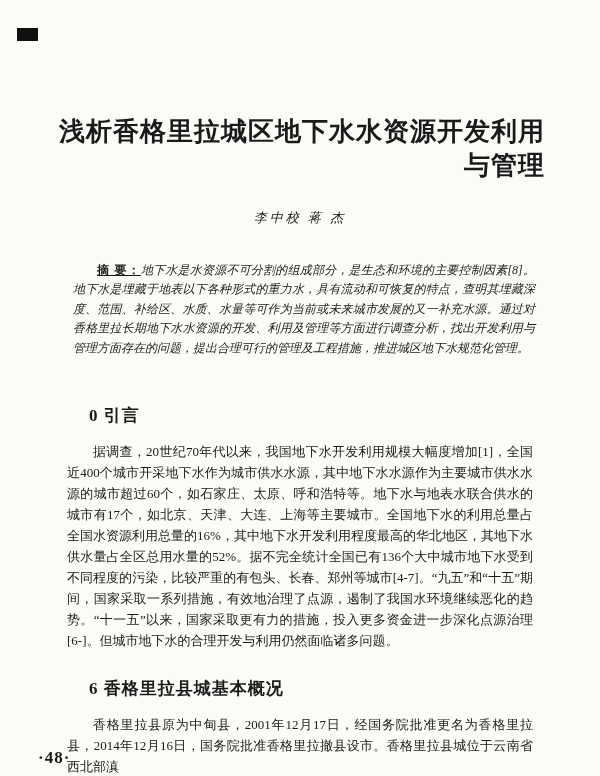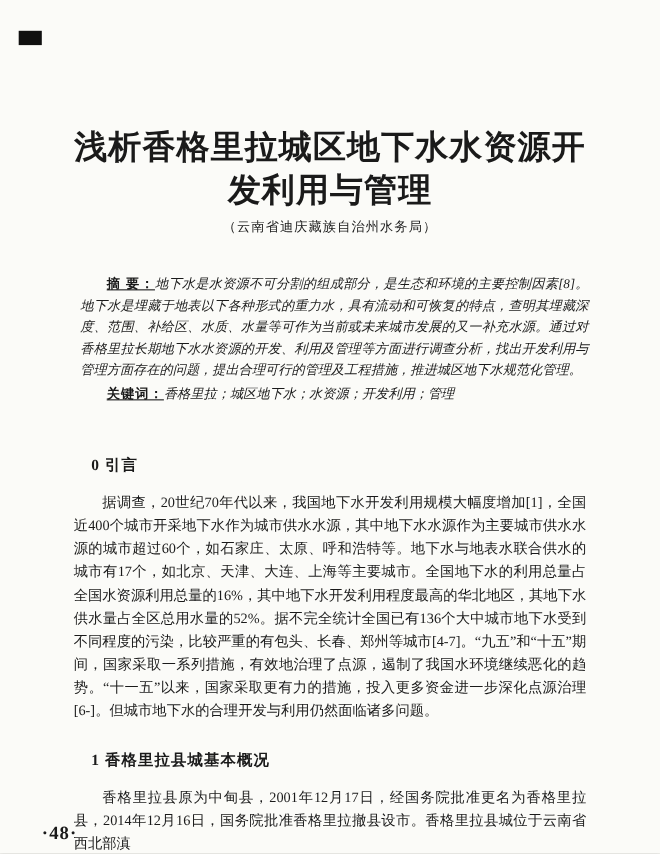--- a/index.html
+++ b/index.html
@@ -25,23 +25,23 @@
     width: 21px;
     height: 13px;
     background: #101010;
   }
   .content {
     padding: 0 55px;
   }
   .title {
     margin: 0;
     padding-top: 115px;
-    font-size: 30px;
+    font-size: 26px;
     font-weight: bold;
-    text-align: center;
+    text-align: right;
     letter-spacing: 1px;
     line-height: 1.3;
   }
   .authors {
     margin-top: 26px;
     text-align: center;
     font-size: 13px;
     font-style: italic;
     letter-spacing: 3px;
   }
@@ -67,21 +67,21 @@
     letter-spacing: 1px;
     text-decoration: underline;
   }
   .keywords {
     margin-top: 2px;
     text-indent: 2em;
   }
   .section-heading {
     margin: 0;
     margin-top: 46px;
-    font-size: 14px;
+    font-size: 17px;
     font-weight: bold;
     text-indent: 2em;
     letter-spacing: 1px;
   }
   .section-heading.second {
     margin-top: 26px;
   }
   .body-para {
     margin: 12px;
     margin-top: 14px;
@@ -103,33 +103,32 @@
 <body>
 
 <div class="sheet">
 
   <div class="scan-mark"></div>
 
   <div class="content">
 
     <h1 class="title">浅析香格里拉城区地下水水资源开发利用与管理</h1>
 
+    <div class="authors">李中校  蒋  杰</div>
 
-    <div class="affiliation">（云南省迪庆藏族自治州水务局）</div>
 
     <div class="abstract-block">
       <div class="para"><span class="bold-label">摘  要：</span><span>地下水是水资源不可分割的组成部分，是生态和环境的主要控制因素[8]。地下水是埋藏于地表以下各种形式的重力水，具有流动和可恢复的特点，查明其埋藏深度、范围、补给区、水质、水量等可作为当前或未来城市发展的又一补充水源。通过对香格里拉长期地下水水资源的开发、利用及管理等方面进行调查分析，找出开发利用与管理方面存在的问题，提出合理可行的管理及工程措施，推进城区地下水规范化管理。</span></div>
-      <div class="keywords"><span class="bold-label">关键词：</span><span>香格里拉；城区地下水；水资源；开发利用；管理</span></div>
     </div>
 
     <h2 class="section-heading">0  引言</h2>
 
     <p class="body-para">据调查，20世纪70年代以来，我国地下水开发利用规模大幅度增加[1]，全国近400个城市开采地下水作为城市供水水源，其中地下水水源作为主要城市供水水源的城市超过60个，如石家庄、太原、呼和浩特等。地下水与地表水联合供水的城市有17个，如北京、天津、大连、上海等主要城市。全国地下水的利用总量占全国水资源利用总量的16%，其中地下水开发利用程度最高的华北地区，其地下水供水量占全区总用水量的52%。据不完全统计全国已有136个大中城市地下水受到不同程度的污染，比较严重的有包头、长春、郑州等城市[4-7]。“九五”和“十五”期间，国家采取一系列措施，有效地治理了点源，遏制了我国水环境继续恶化的趋势。“十一五”以来，国家采取更有力的措施，投入更多资金进一步深化点源治理[6-]。但城市地下水的合理开发与利用仍然面临诸多问题。</p>
 
-    <h2 class="section-heading second">1  香格里拉县城基本概况</h2>
+    <h2 class="section-heading second">6  香格里拉县城基本概况</h2>
 
     <p class="body-para">香格里拉县原为中甸县，2001年12月17日，经国务院批准更名为香格里拉县，2014年12月16日，国务院批准香格里拉撤县设市。香格里拉县城位于云南省西北部滇</p>
 
   </div>
 
   <div class="page-number">·48·</div>
 
 </div>
 
 </body></html>

